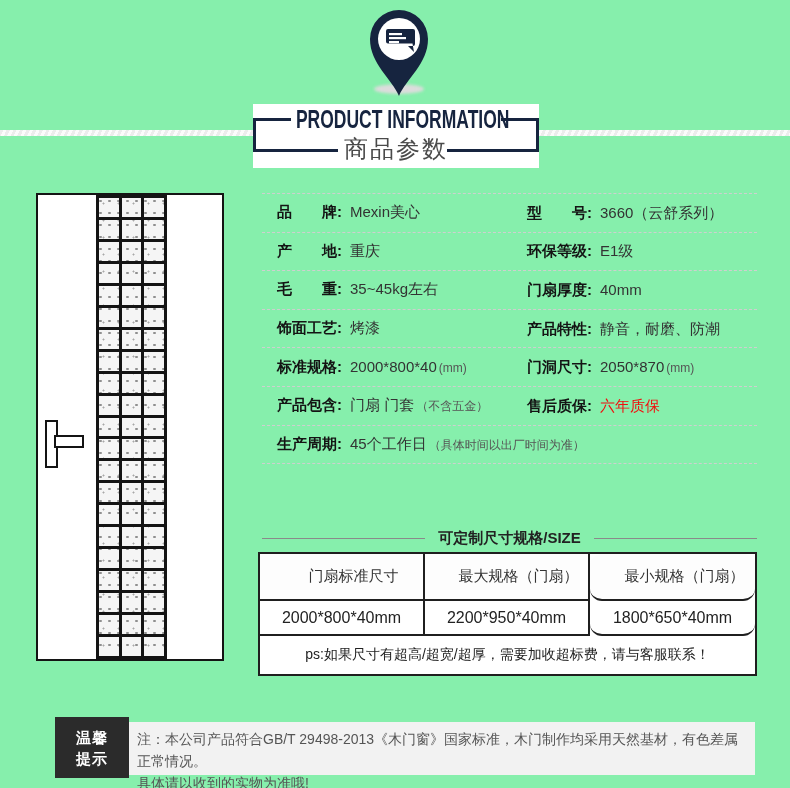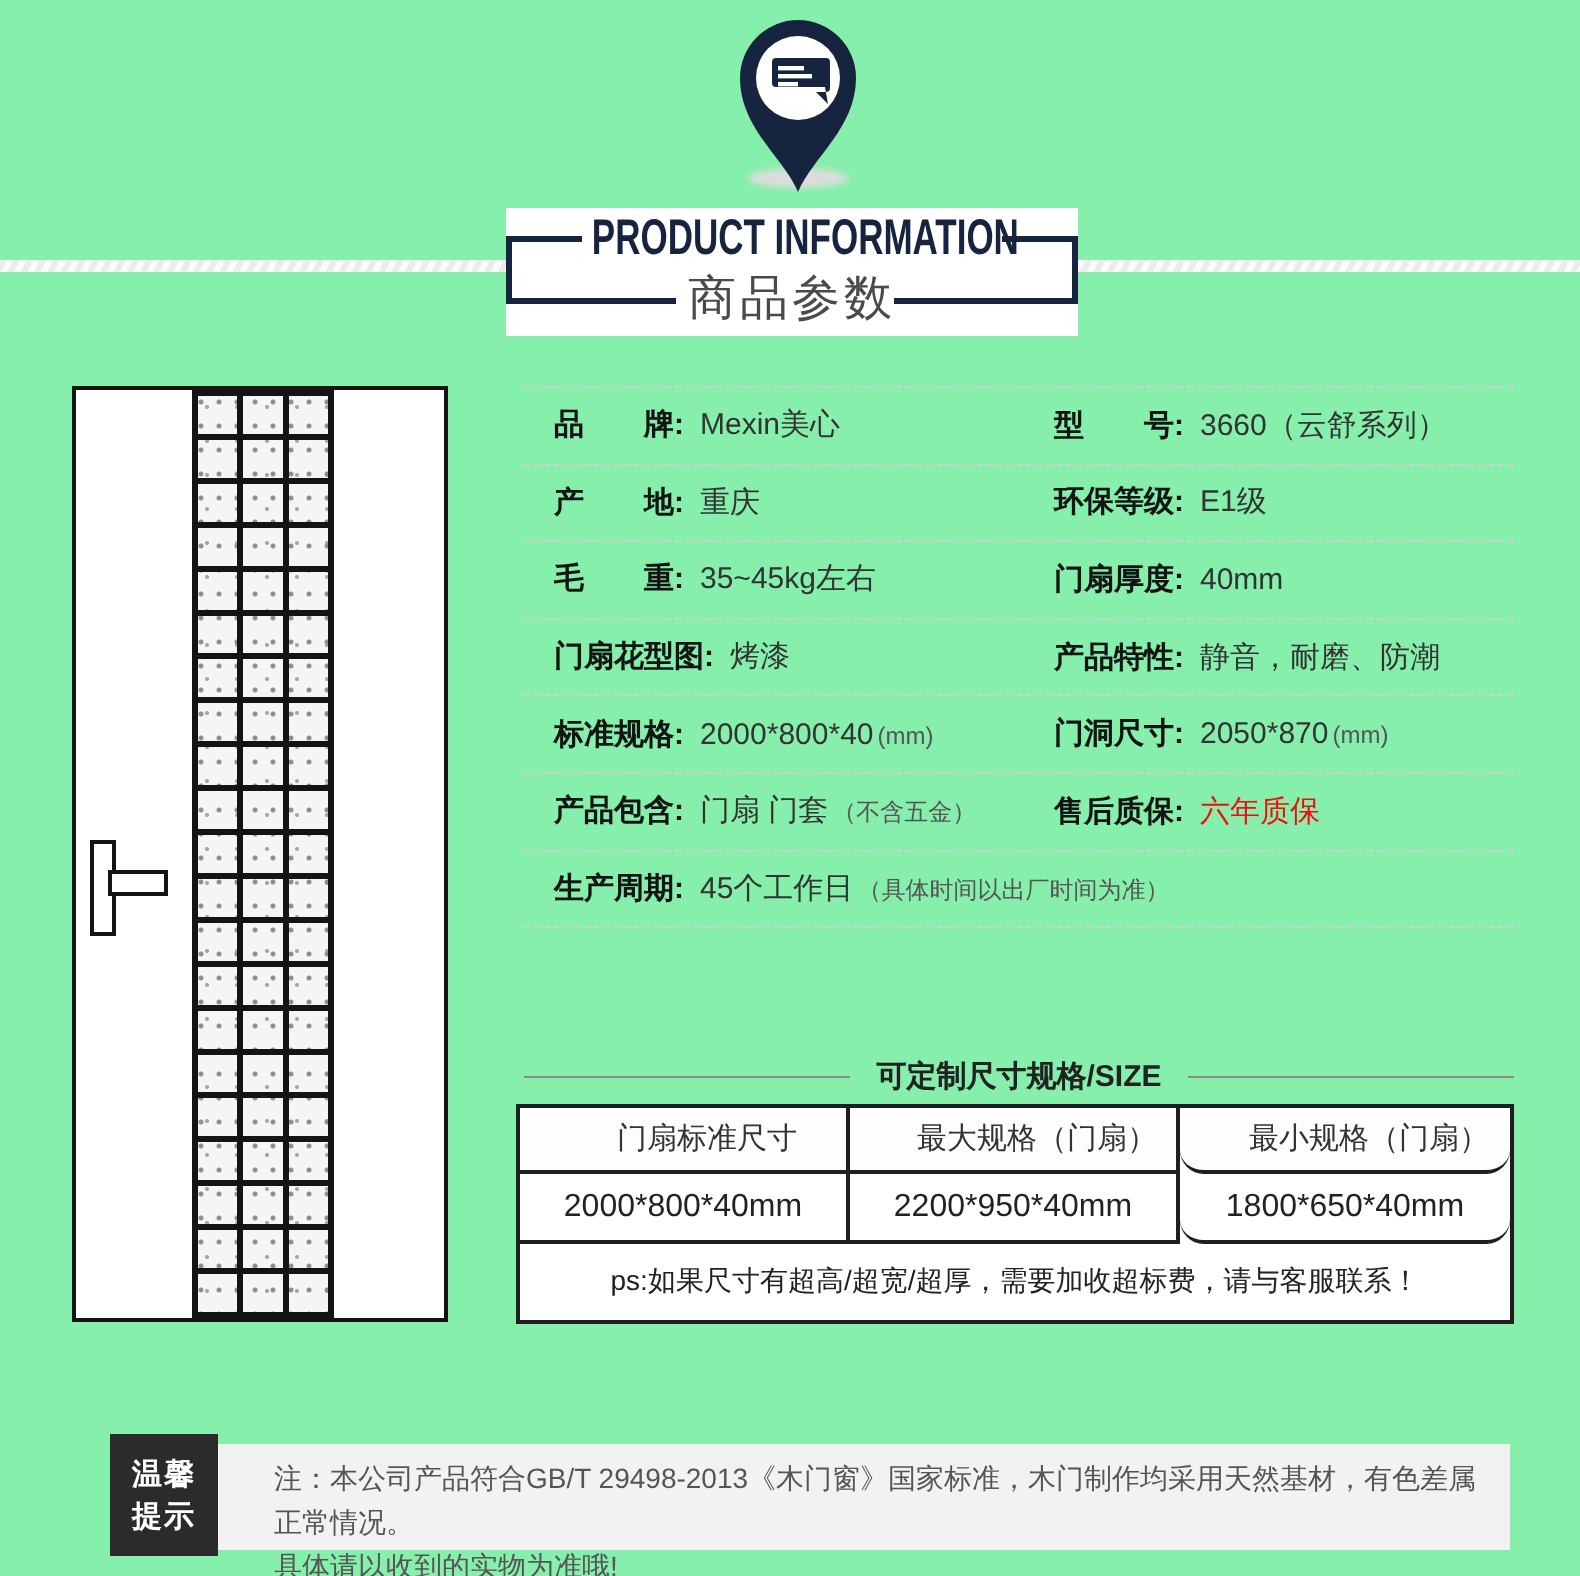--- a/index.html
+++ b/index.html
@@ -62,28 +62,28 @@
   .size-title{left:262px;top:526px;width:495px;height:24px;display:flex;
               align-items:center;gap:13px;}
   .size-title .line{flex:1;height:1px;background:#8a8a8a;}
   .size-title .txt{font-size:15px;font-weight:700;color:#222;white-space:nowrap;}
   .size-table{left:258px;top:552px;width:499px;display:grid;
               grid-template-columns:1fr 1fr 1fr;border:2px solid #1f1f1f;background:#fff;
               box-sizing:border-box;}
   .st-cell{display:flex;align-items:center;justify-content:center;box-sizing:border-box;
            border-right:2px solid #1f1f1f;border-bottom:2px solid #1f1f1f;}
   .st-cell.last{border-right:none;border-radius:12px;}
-  .st-h{height:33px;font-size:15px;color:#333;background:#fdfdfd;padding-left:24px;}
+  .st-h{height:47px;font-size:15px;color:#333;background:#fdfdfd;padding-left:24px;}
   .st-v{height:35px;font-size:16px;color:#222;}
   .st-ps{grid-column:1/-1;border-right:none;border-bottom:none;height:38px;
          display:flex;align-items:center;padding:0 12px;font-size:14px;color:#222;}
 
   
   .f-bar{left:55px;top:722px;width:700px;height:53px;background:#f2f2f2;}
-  .f-badge{left:55px;top:717px;width:54px;height:61px;background:#2b2b2b;color:#fff;
+  .f-badge{left:55px;top:717px;width:74px;height:61px;background:#2b2b2b;color:#fff;
            display:flex;flex-direction:column;align-items:center;justify-content:center;
            font-size:15px;font-weight:bold;line-height:21px;letter-spacing:1px;}
   .f-note{left:137px;top:728px;width:615px;font-size:14px;color:#555;line-height:22px;}
 </style>
 </head>
 <body>
 
 <div id="canvas">
 
   <div class="abs pin-shadow"></div>
@@ -143,21 +143,21 @@
           <span class="lbl">毛　　重:</span>
           <span class="val">35~45kg左右</span>
         </div>
       <div class="cell cell-right">
           <span class="lbl">门扇厚度:</span>
           <span class="val">40mm</span>
         </div>
     </div>
     <div class="spec-row">
       <div class="cell">
-          <span class="lbl">门扇花型图:</span>
+          <span class="lbl">饰面工艺:</span>
           <span class="val">烤漆</span>
         </div>
       <div class="cell cell-right">
           <span class="lbl">产品特性:</span>
           <span class="val">静音，耐磨、防潮</span>
         </div>
     </div>
     <div class="spec-row">
       <div class="cell">
           <span class="lbl">标准规格:</span>

